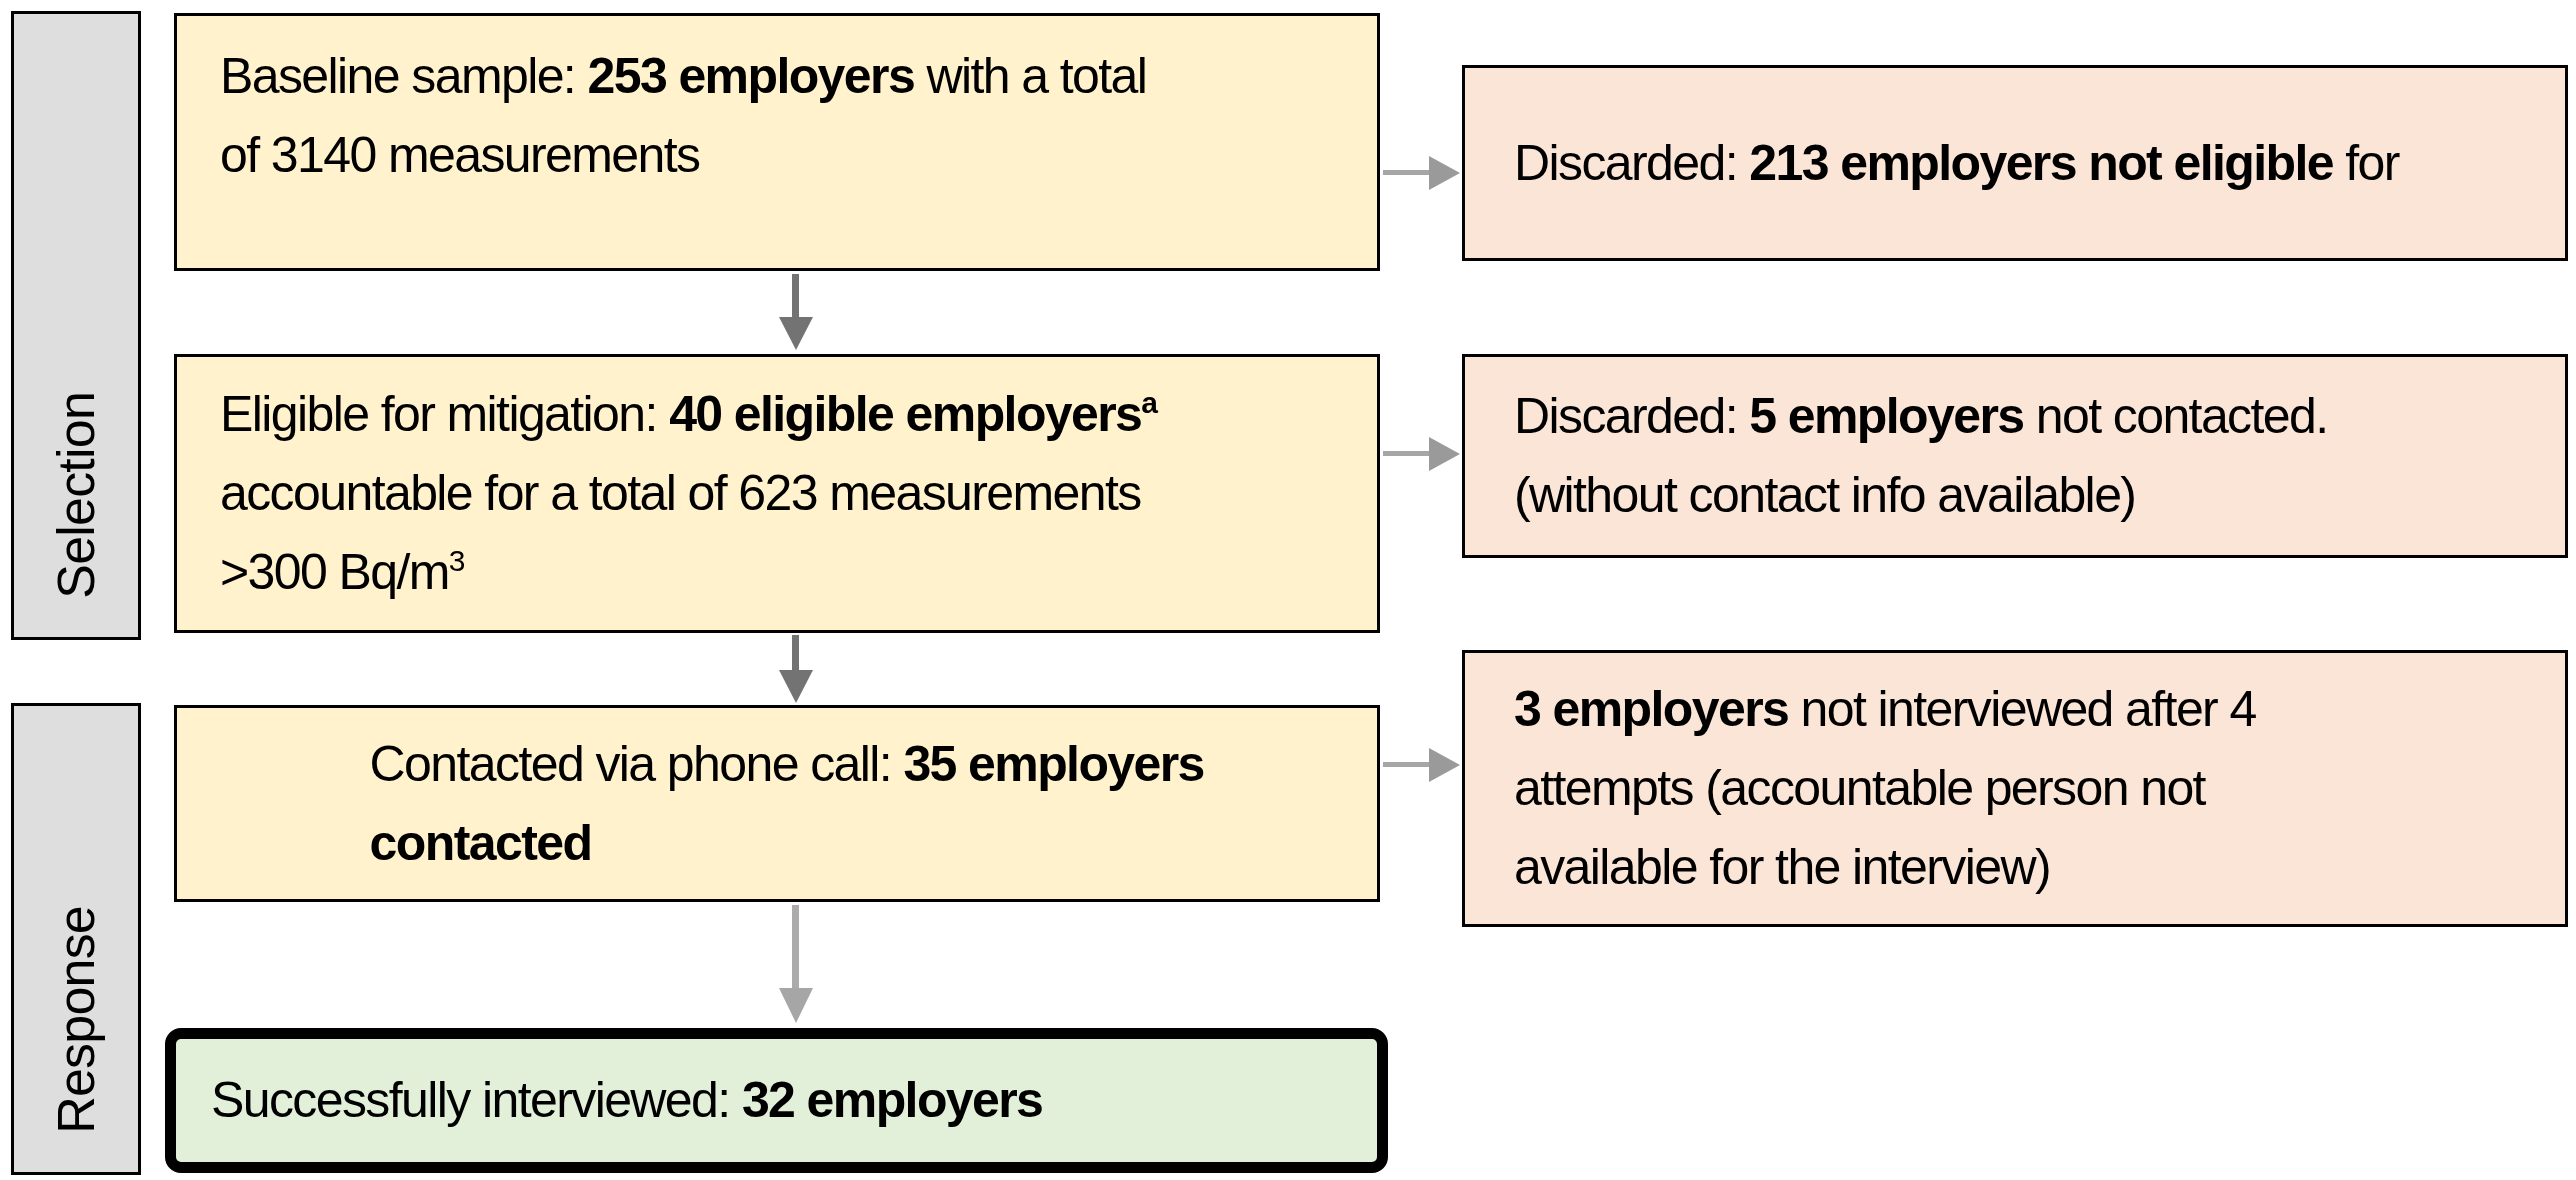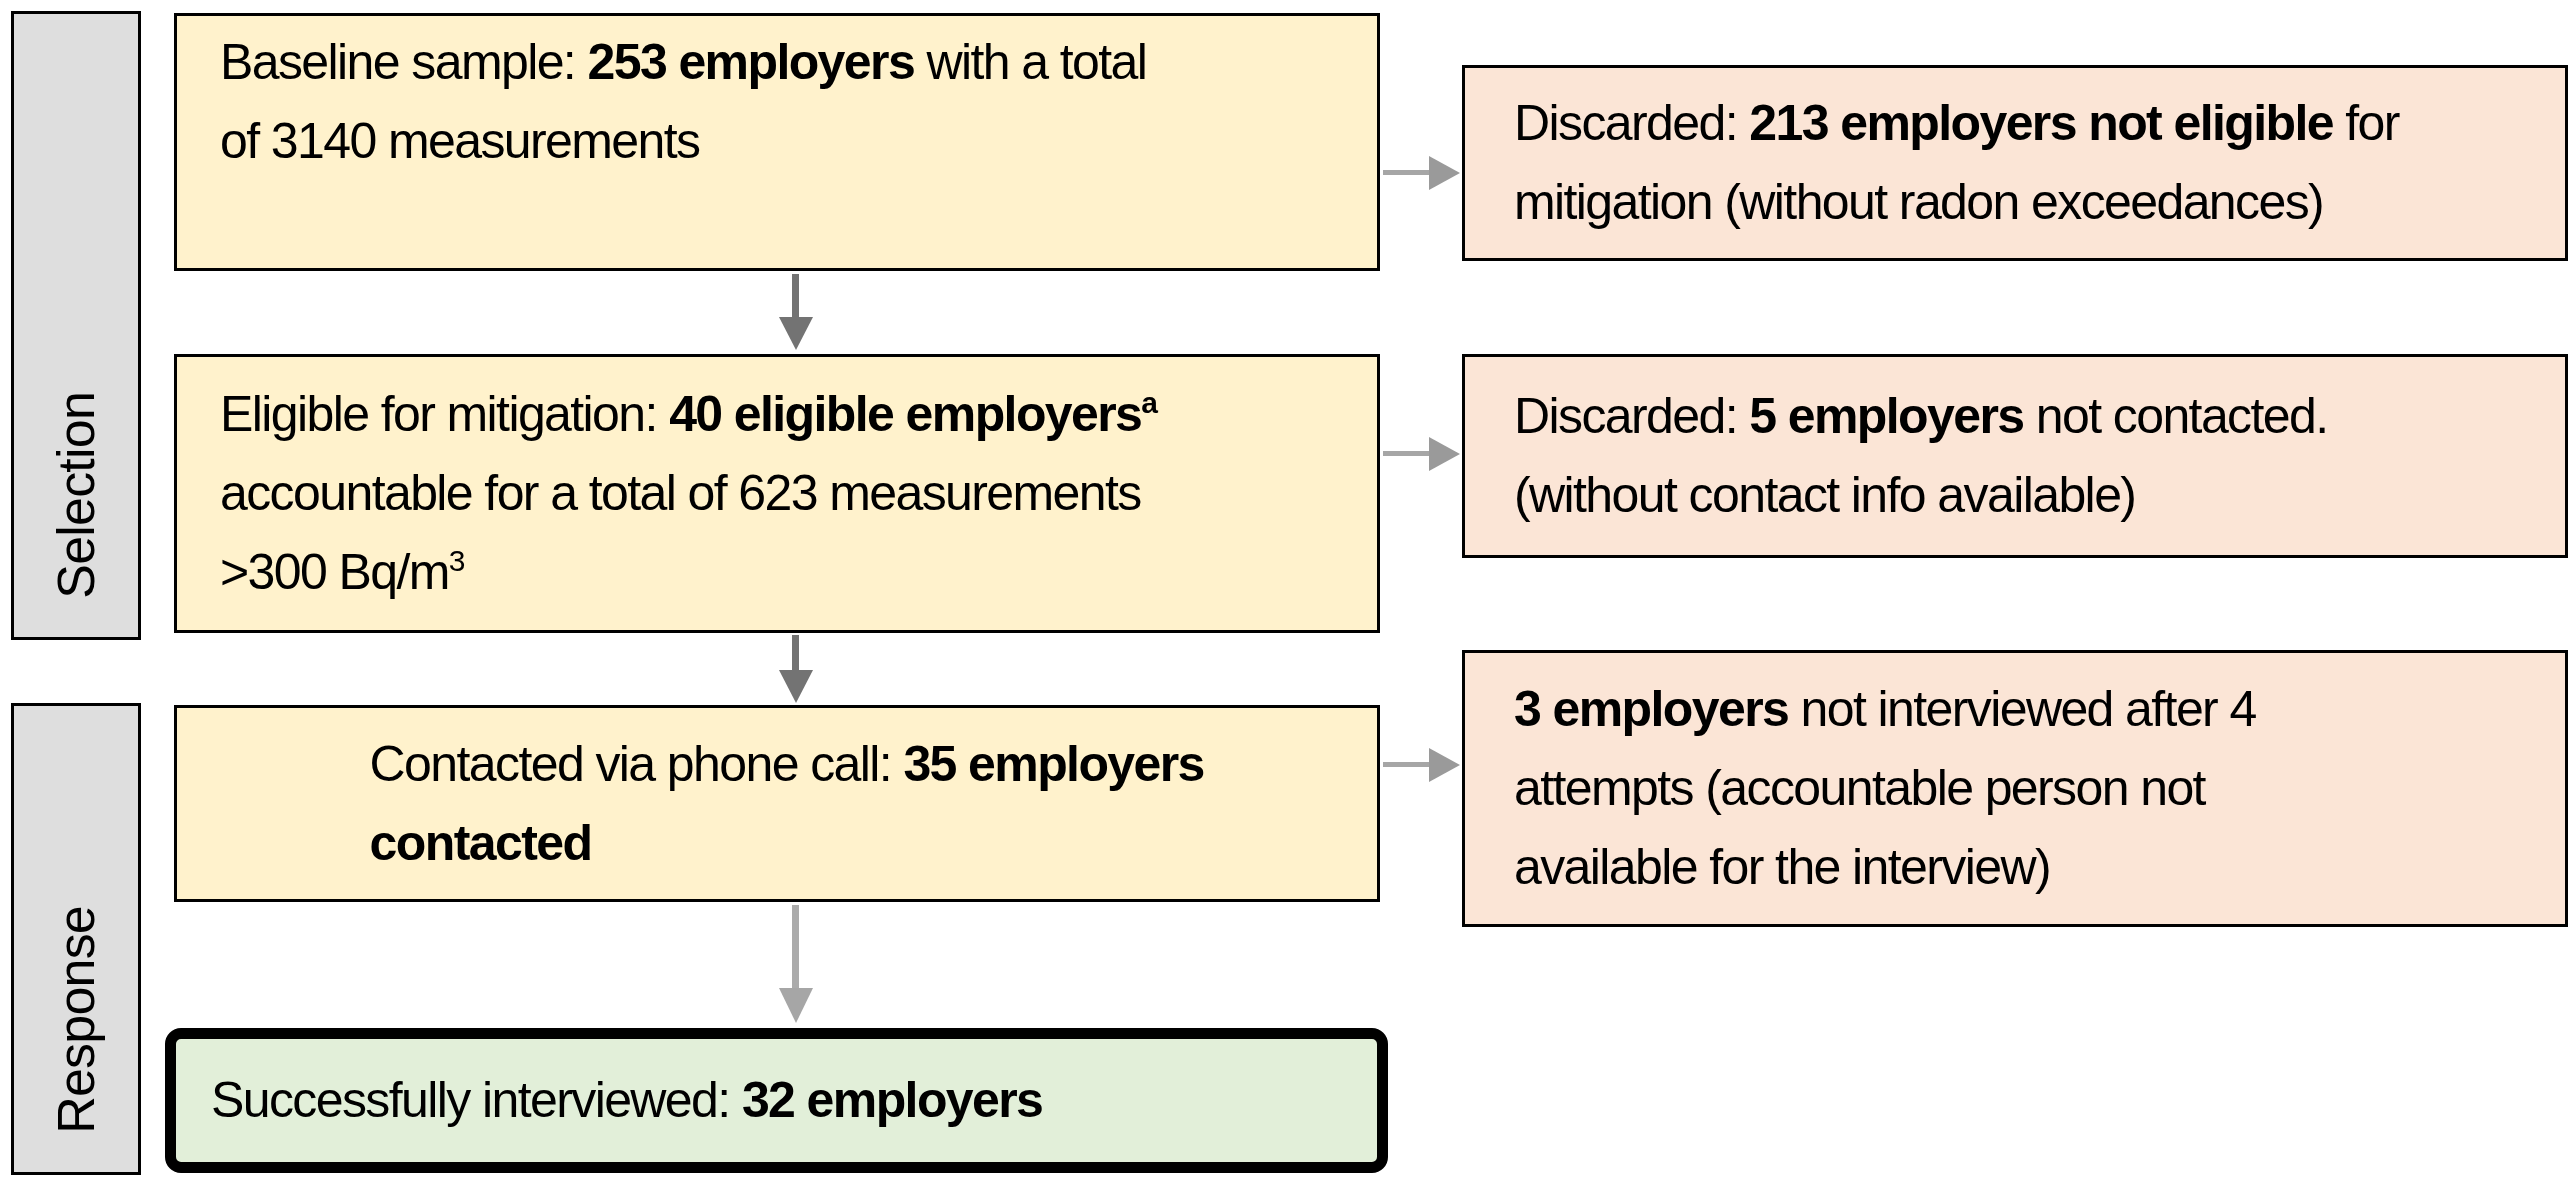--- a/index.html
+++ b/index.html
@@ -49,21 +49,21 @@
     flex-direction: column;
     justify-content: center;
   }
   .main-box {
     left: 174px;
     width: 1206px;
     background: #fff2cc;
     border: 3.1px solid #000000;
     padding: 0 23.6px 0 43px;
   }
-  .box-baseline  { top: 13.4px;  height: 258px; justify-content: flex-start; padding-top: 7px; }
+  .box-baseline  { top: 13.4px;  height: 258px; justify-content: flex-start; padding-top: 21px; }
   .box-eligible  { top: 354px; height: 279px; }
   .box-contacted { top: 705px; height: 197px; align-items: center; }
 
   .final-box {
     left: 165px;
     top: 1028px;
     width: 1223px;
     height: 145px;
     background: #e2efd9;
     border: 11px solid #000000;
@@ -172,21 +172,20 @@
   </div>
   <div class="box final-box">
     <div class="content">
         <div class="line"><span>Successfully interviewed: </span><span class="b">32 employers</span></div>
       </div>
   </div>
 
   <div class="box side-box side-1">
     <div class="content">
         <div class="line"><span>Discarded: </span><span class="b">213 employers not eligible</span><span> for</span></div>
-        <div class="line"><span>mitigation (without radon exceedances)</span></div>
       </div>
   </div>
   <div class="box side-box side-2">
     <div class="content">
         <div class="line"><span>Discarded: </span><span class="b">5 employers</span><span> not contacted.</span></div>
         <div class="line"><span>(without contact info available)</span></div>
       </div>
   </div>
   <div class="box side-box side-3">
     <div class="content">

